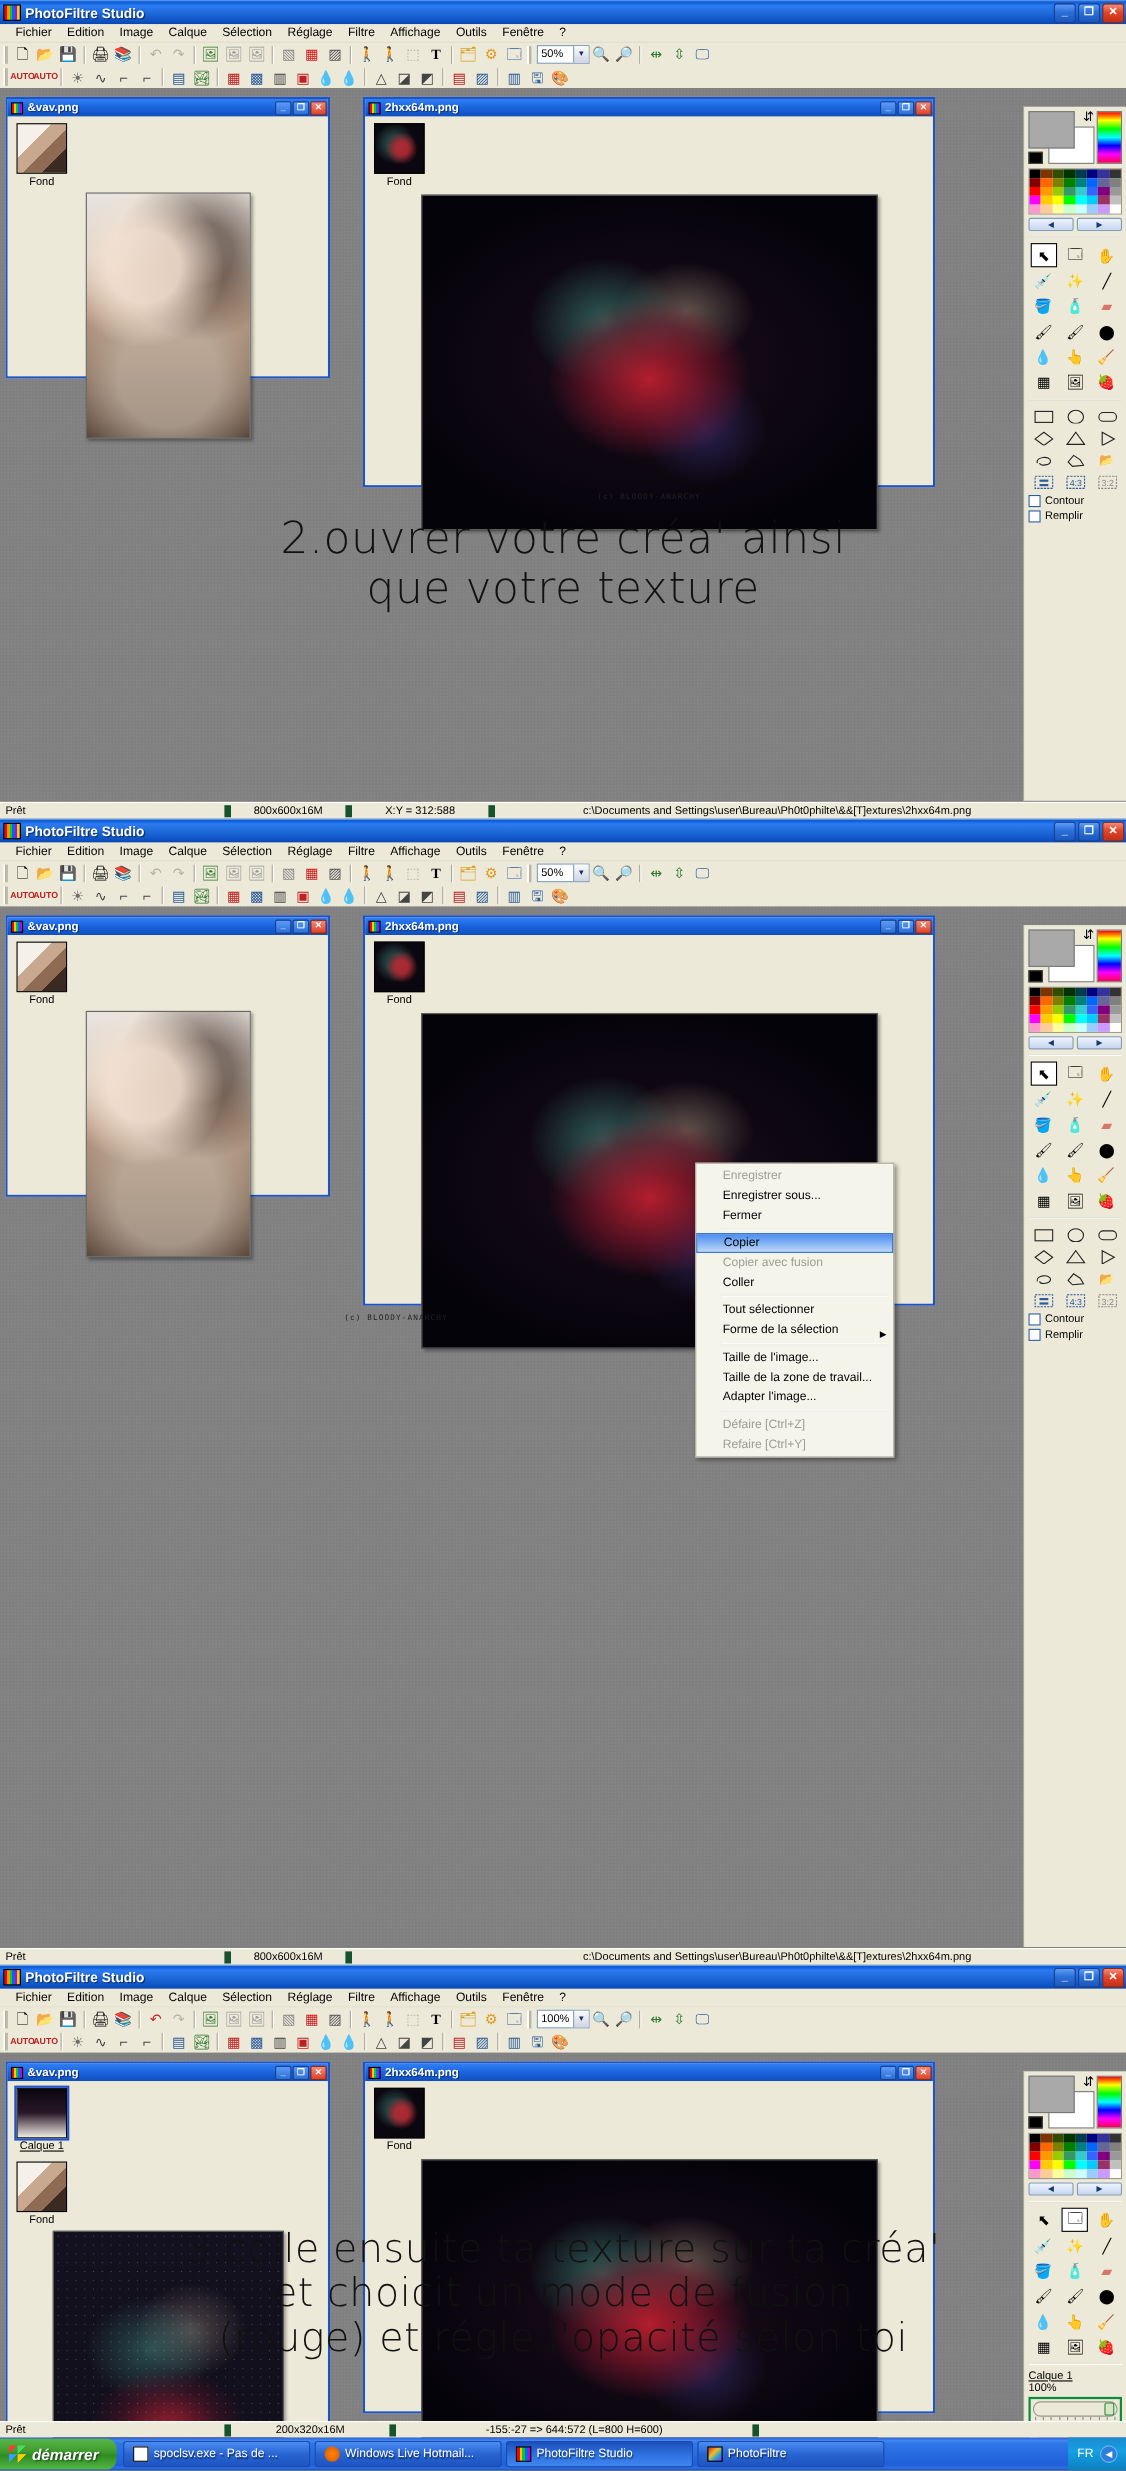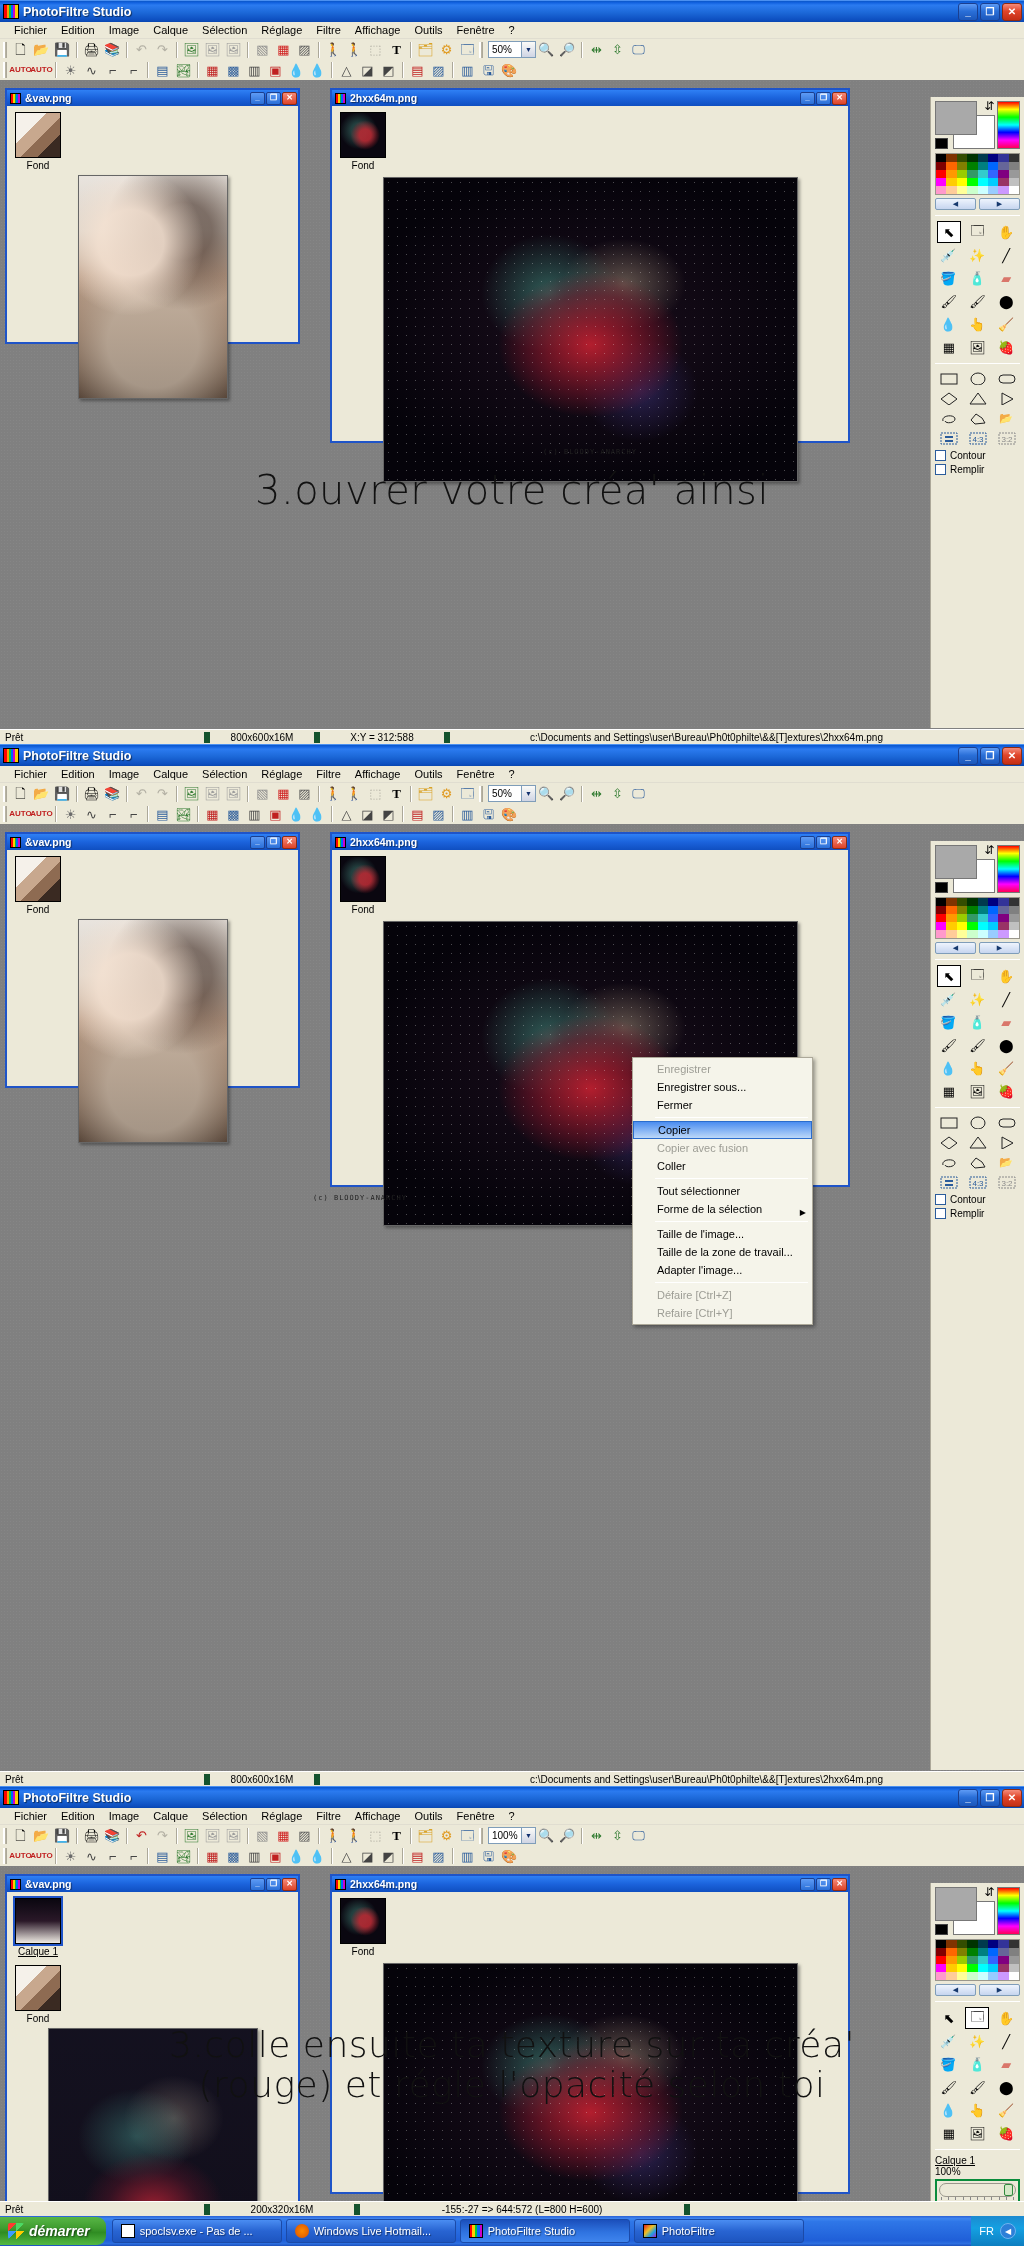--- a/index.html
+++ b/index.html
@@ -442,21 +442,22 @@
               radial-gradient(ellipse 60% 55% at 50% 50%,rgba(40,20,40,.6) 0%,transparent 95%);"></div>
             <div style="position:absolute;inset:0;background-image:radial-gradient(rgba(255,255,255,.28) .6px,transparent .6px);background-size:9px 9px;"></div>
           </div>
         </div>
       </div>
     </div>
 
     <div style="position:absolute;left:330px;top:368px;width:520px;text-align:center;font-family:'DejaVu Sans Mono',monospace;font-size:7px;letter-spacing:1px;color:#222;">(c) BLOODY-ANARCHY</div>
 
     <div class="instr" style="top:388px;font-size:40px;">
-      <div>3.ouvrer votre créa' ainsi</div>
+      <div>2.ouvrer votre créa' ainsi</div>
+      <div>que votre texture</div>
     </div>
   </div>
 
   <div class="palette" style="top:97px;height:631px;">
     <div class="colorblock">
       <div class="swatches">
         <div class="sw-bg"></div>
         <div class="sw-fg"></div>
         <div class="sw-swap">⇵</div>
         <div class="sw-mini" style="background:#000;border:1px solid #444;"></div>
@@ -1407,20 +1408,21 @@
   <div class="statusbar" style="position:absolute;bottom:0;width:1024px;">
     <div class="sb b" style="width:210px;">Prêt</div>
     <div class="sb b" style="width:150px;text-align:center;">200x320x16M</div>
     <div class="sb b" style="width:330px;text-align:center;">-155:-27 =&gt; 644:572 (L=800  H=600)</div>
     <div class="sb" style="flex:1 1 auto;"></div>
   </div>
 </div>
 
 <div class="instr" style="top:2025px;font-size:36px;">
   <div>3.colle ensuite ta texture sur ta créa'</div>
+  <div>et choicit un mode de fusion</div>
   <div>(rouge) et régle l'opacité selon toi</div>
 </div>
 
 <div class="taskbar">
   <div class="startbtn">
     <span class="startflag"></span>
     <span>démarrer</span>
   </div>
   <div class="tbitem">
     <span class="tbico"></span>

